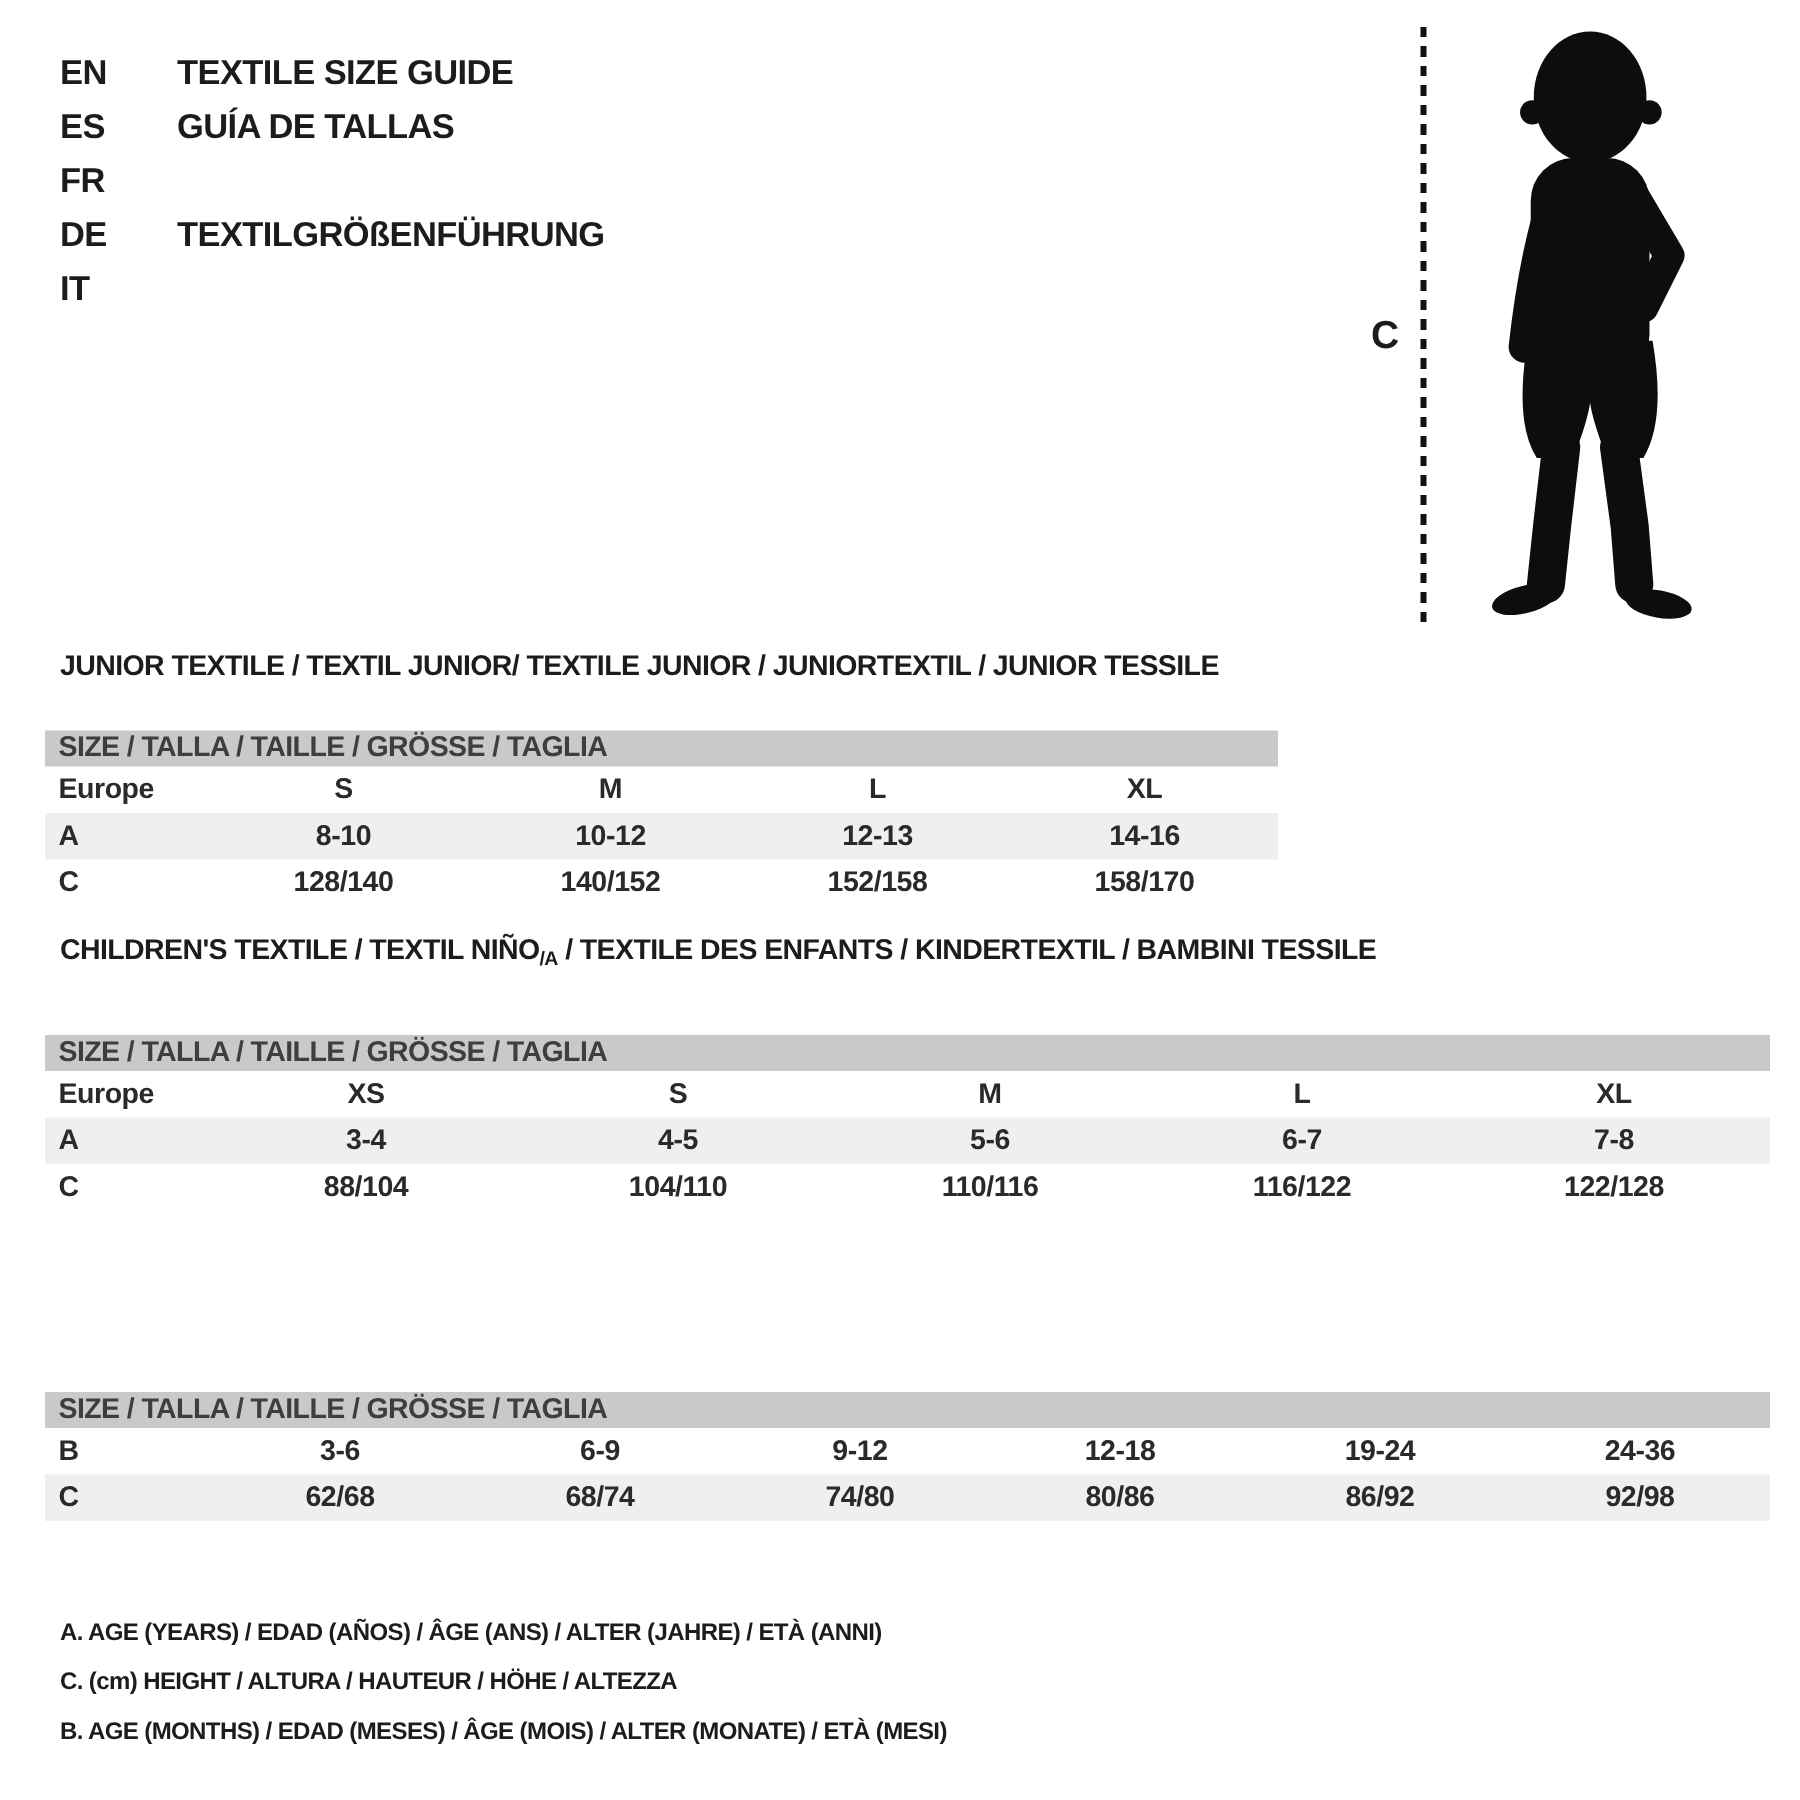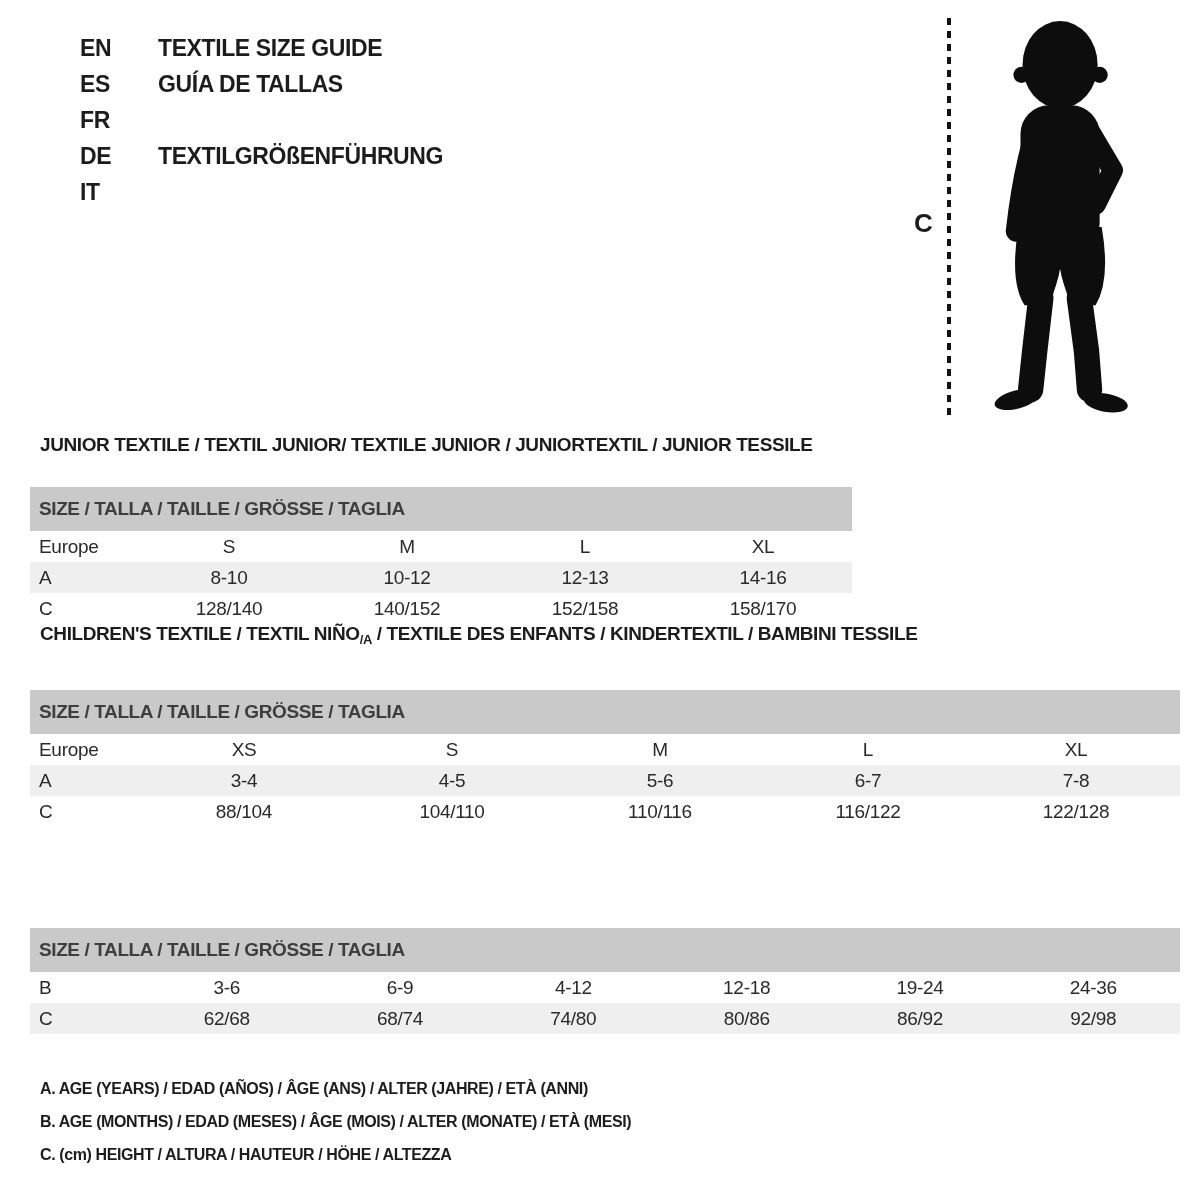--- a/index.html
+++ b/index.html
@@ -4,45 +4,45 @@
 <style>
   html,body { margin:0; padding:0; background:#fff; }
   .page {
     position:relative; width:1200px; height:1200px; background:#ffffff;
     font-family:"Liberation Sans","DejaVu Sans",sans-serif; color:#1c1c1c; overflow:hidden;
   }
   
   .lang-header { position:absolute; left:40px; top:30px; }
   .lang-row { display:flex; height:36px; align-items:center; }
   .lang-code, .lang-title { font-size:23px; font-weight:bold; letter-spacing:-0.4px; white-space:nowrap; }
-  .lang-code { width:78px;margin-left:40px; }
+  .lang-code { width:78px; }
   
   .figure { position:absolute; left:900px; top:12px; width:270px; height:414px; }
   .c-label { position:absolute; left:14px; top:196px; font-size:26px; font-weight:bold; }
   .dash-line {
     position:absolute; left:47px; top:6px; width:4px; height:398px;
     background:repeating-linear-gradient(to bottom,#121212 0 7px,transparent 7px 13px);
   }
   .baby-svg { position:absolute; left:60px; top:4px; }
   
   .section-title { position:absolute; left:40px; font-size:19px; font-weight:bold; letter-spacing:-0.4px; white-space:nowrap; }
   .title-junior { top:434px; }
   .title-children { top:623px; }
   .title-babies { top:849px; line-height:32px; }
   .sub-a { font-size:13px; vertical-align:-4px; font-weight:bold; }
   
   .size-table { position:absolute; left:30px; }
   .tbl-junior { top:487px; width:822px; }
   .tbl-children { top:690px; width:1150px; }
   .tbl-babies { top:928px; width:1150px; }
   .size-bar {
-    height:44px; background:#c9c9c9; color:#3e3e3e; display:flex; align-items:center;
+    height:24px; background:#c9c9c9; color:#3e3e3e; display:flex; align-items:center;
     padding-left:9px; font-size:19px; font-weight:bold; letter-spacing:-0.4px; box-sizing:border-box;
   }
-  .t-row { display:flex; height:31px; align-items:center; font-size:19px; font-weight:normal; letter-spacing:-0.3px; color:#2a2a2a; }
+  .t-row { display:flex; height:31px; align-items:center; font-size:19px; font-weight:bold; letter-spacing:-0.3px; color:#2a2a2a; }
   .t-row.shade { background:#efefef; }
   .t-label { width:110px; padding-left:9px; box-sizing:border-box; }
   .t-cell { flex:1; text-align:center; }
   
   .legend { position:absolute; left:40px; top:1072px; line-height:33px; font-size:16px; font-weight:bold; letter-spacing:-0.4px; }
 </style>
 </head>
 <body>
 
 <div class="page">
@@ -144,35 +144,35 @@
       <span class="t-cell">122/128</span>
     </div>
   </div>
 
   <div class="size-table tbl-babies">
     <div class="size-bar">SIZE / TALLA / TAILLE / GRÖSSE / TAGLIA</div>
     <div class="t-row">
       <span class="t-label">B</span>
       <span class="t-cell">3-6</span>
       <span class="t-cell">6-9</span>
-      <span class="t-cell">4-12</span>
+      <span class="t-cell">9-12</span>
       <span class="t-cell">12-18</span>
       <span class="t-cell">19-24</span>
       <span class="t-cell">24-36</span>
     </div>
     <div class="t-row shade">
       <span class="t-label">C</span>
       <span class="t-cell">62/68</span>
       <span class="t-cell">68/74</span>
       <span class="t-cell">74/80</span>
       <span class="t-cell">80/86</span>
       <span class="t-cell">86/92</span>
       <span class="t-cell">92/98</span>
     </div>
   </div>
 
   <div class="legend">
     <div>A. AGE (YEARS) / EDAD (AÑOS) / ÂGE (ANS) / ALTER (JAHRE) / ETÀ (ANNI)</div>
+    <div>C. (cm) HEIGHT / ALTURA / HAUTEUR / HÖHE / ALTEZZA</div>
     <div>B. AGE (MONTHS) / EDAD (MESES) / ÂGE (MOIS) / ALTER (MONATE) / ETÀ (MESI)</div>
-    <div>C. (cm) HEIGHT / ALTURA / HAUTEUR / HÖHE / ALTEZZA</div>
   </div>
 
 </div>
 
 </body></html>

